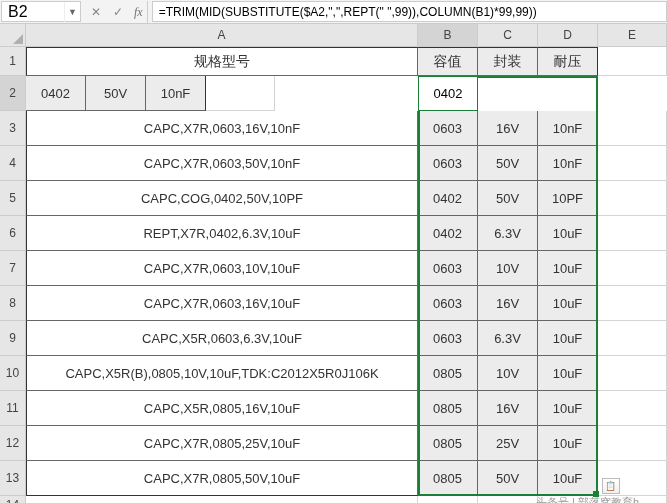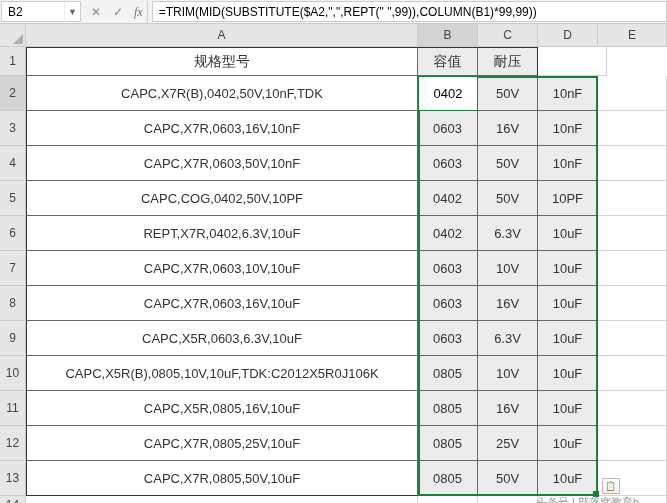--- a/index.html
+++ b/index.html
@@ -1,20 +1,20 @@
 <!DOCTYPE html>
 <html><head>
 <meta charset="utf-8">
 <style>
   * { box-sizing: border-box; margin: 0; padding: 0; }
   body { font-family: "Microsoft YaHei", Arial, sans-serif; font-size: 12px; background: #fff; width: 667px; height: 503px; overflow: hidden; }
   
   .formula-bar { display: flex; align-items: stretch; height: 24px; border-bottom: 1px solid #ccc; background: #f3f3f3; }
   .name-box { display: flex; align-items: center; border: 1px solid #ccc; background: #fff; margin: 1px; }
-  .name-box-text { width: 62px; padding: 0 6px; font-size: 12px; }
+  .name-box-text { width: 62px; padding: 0 6px; font-size: 16px; }
   .name-box-dd { width: 16px; text-align: center; color: #666; font-size: 9px; border-left: 1px solid #eee; line-height: 20px; }
   .fn-btns { display: flex; align-items: center; padding: 0 4px; gap: 2px; }
   .fn-btn { width: 20px; text-align: center; color: #888; font-size: 12px; line-height: 22px; }
   .fx { font-style: italic; font-family: serif; color: #737373; padding: 0 4px; border-right: 1px solid #ccc; line-height: 22px; }
   .formula-input { flex: 1; background: #fff; border: 1px solid #ccc; margin: 1px 0 1px 0; padding: 0 6px; line-height: 20px; font-size: 12px; white-space: nowrap; overflow: hidden; }
   
   .grid-wrap { position: relative; }
   .corner { position: absolute; left: 0; top: 0; width: 26px; height: 23px; background: #e6e6e6; border-right: 1px solid #ccc; border-bottom: 1px solid #ccc; }
   .corner::after { content: ""; position: absolute; right: 2px; bottom: 2px; width: 0; height: 0; border-left: 10px solid transparent; border-bottom: 10px solid #b0b0b0; }
   
@@ -82,26 +82,26 @@
     <div class="ch ch-C">C</div>
     <div class="ch ch-D">D</div>
     <div class="ch ch-E">E</div>
   </div>
 
   <div class="rows" id="rows">
       <div class="row hdr-row">
         <div class="rh">1</div>
         <div class="cell c-A tbl-border-t tbl-inner-b tbl-border-l tbl-inner-r">规格型号</div>
         <div class="cell c-B tbl-border-t tbl-inner-b tbl-inner-r grey-bg">容值</div>
+        <div class="cell c-C tbl-border-t tbl-inner-b tbl-inner-r grey-bg">封装</div>
         <div class="cell c-D tbl-border-t tbl-inner-b tbl-border-r grey-bg">耐压</div>
         <div class="cell c-E"></div>
       </div>
       <div class="row data-row">
         <div class="rh sel">2</div>
-        <div class="cell c-A tbl-inner-b tbl-border-l tbl-inner-r">CAPC,X7R(B),0402,50V,10nF,TDK</div>
         <div class="cell c-B tbl-inner-b tbl-inner-r grey-bg">0402</div>
         <div class="cell c-C tbl-inner-b tbl-inner-r grey-bg">50V</div>
         <div class="cell c-D tbl-inner-b tbl-border-r grey-bg">10nF</div>
         <div class="cell c-E"></div>
       </div>
       <div class="row data-row">
         <div class="rh">3</div>
         <div class="cell c-A tbl-inner-b tbl-border-l tbl-inner-r">CAPC,X7R,0603,16V,10nF</div>
         <div class="cell c-B tbl-inner-b tbl-inner-r grey-bg">0603</div>
         <div class="cell c-C tbl-inner-b tbl-inner-r grey-bg">16V</div>

